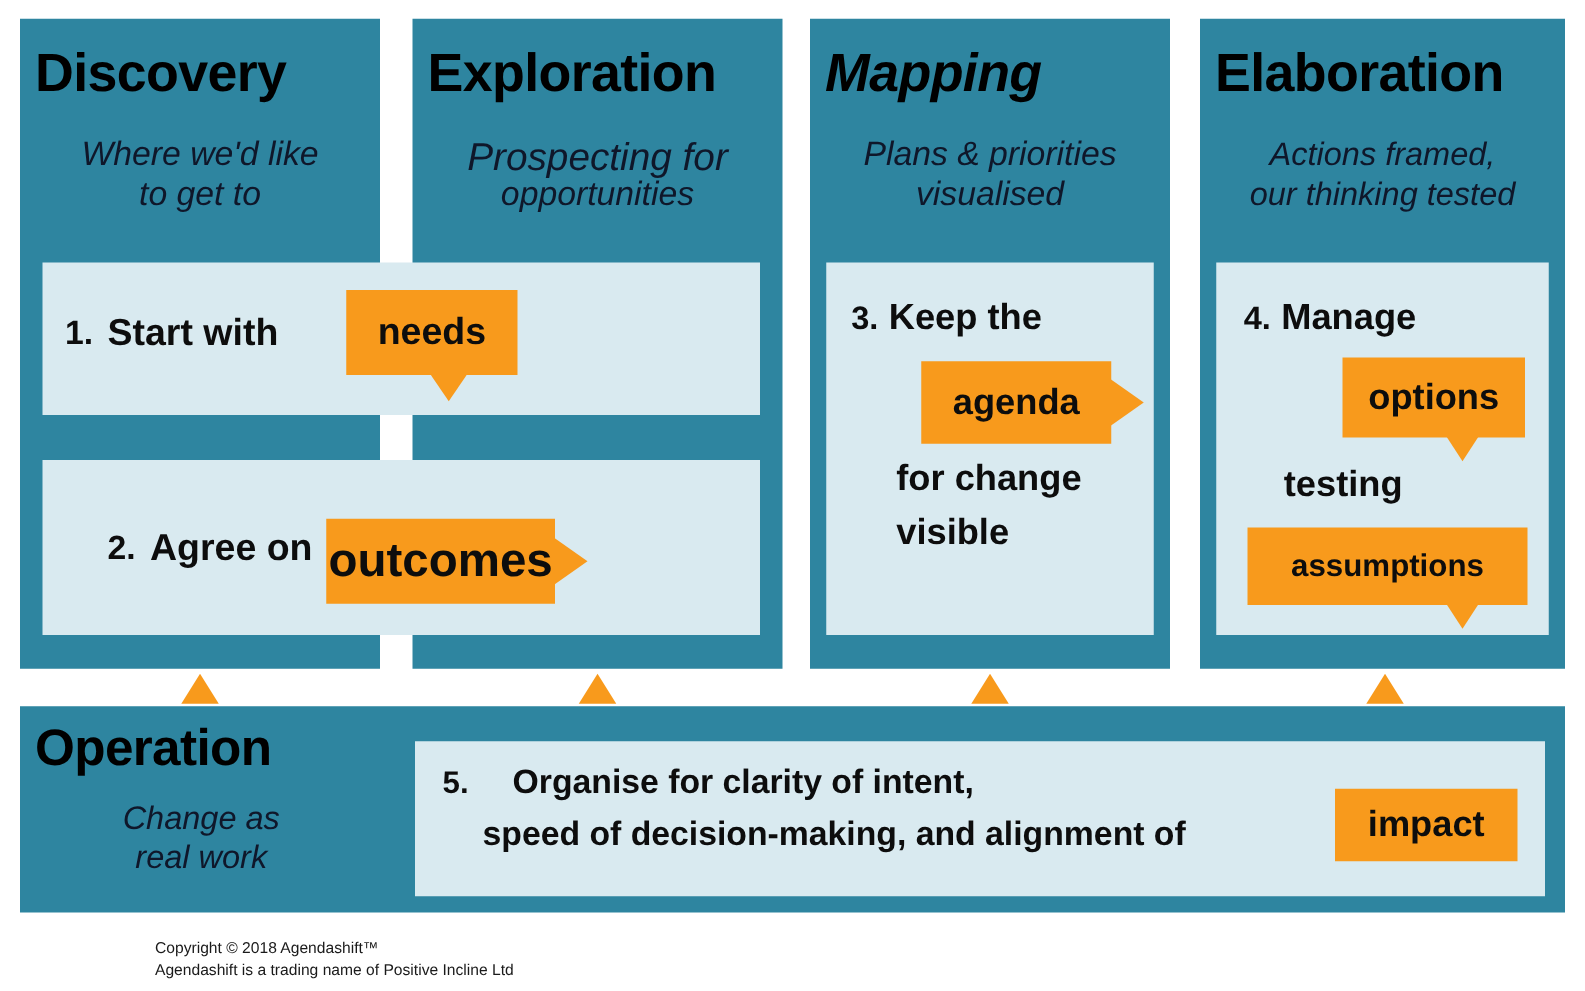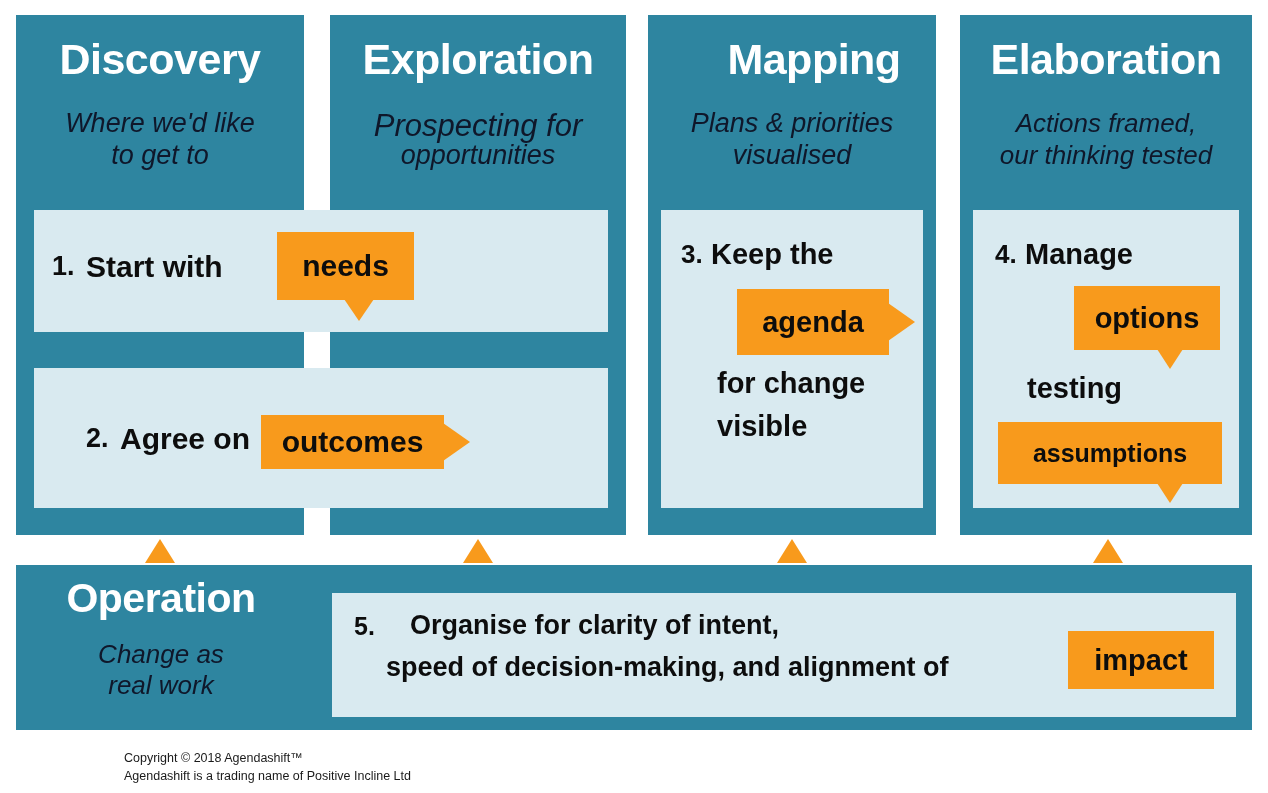--- a/index.html
+++ b/index.html
@@ -18,24 +18,25 @@
     overflow: hidden;
   }
 
   
   .stage {
     position: absolute;
     background: #2E85A0;
     box-sizing: border-box;
   }
   .stage-title {
-    color: #ffffff;
+    color: #000000;
     font-weight: bold;
-    text-align: center;
+    text-align: left;
     letter-spacing: -0.5px;
+    padding-left: 12px;
   }
   .stage-sub {
     color: #0f172a;
     font-style: italic;
     text-align: center;
     line-height: 1.18;
   }
 
   
   .panel {
@@ -122,21 +123,21 @@
     <div class="stage-sub" style="position:absolute; left:0; top:125px; width:288px; font-size:27px;">to get to</div>
   </div>
 
   <div class="stage" style="left:330px; top:15px; width:296px; height:520px;">
     <div class="stage-title" style="position:absolute; left:0; top:20px; width:296px; font-size:43px;">Exploration</div>
     <div class="stage-sub" style="position:absolute; left:0; top:93px; width:296px; font-size:31px;">Prospecting for</div>
     <div class="stage-sub" style="position:absolute; left:0; top:125px; width:296px; font-size:27px;">opportunities</div>
   </div>
 
   <div class="stage" style="left:648px; top:15px; width:288px; height:520px;">
-    <div class="stage-title" style="position:absolute; left:0; top:20px; width:332px; font-size:43px;">Mapping</div>
+    <div class="stage-title" style="position:absolute; left:0; top:20px; width:332px; font-size:43px;font-style:italic;">Mapping</div>
     <div class="stage-sub" style="position:absolute; left:0; top:93px; width:288px; font-size:27px;">Plans &amp; priorities</div>
     <div class="stage-sub" style="position:absolute; left:0; top:125px; width:288px; font-size:27px;">visualised</div>
   </div>
 
   <div class="stage" style="left:960px; top:15px; width:292px; height:520px;">
     <div class="stage-title" style="position:absolute; left:0; top:20px; width:292px; font-size:43px;">Elaboration</div>
     <div class="stage-sub" style="position:absolute; left:0; top:93px; width:292px; font-size:26px;">Actions framed,</div>
     <div class="stage-sub" style="position:absolute; left:0; top:125px; width:292px; font-size:26px;">our thinking tested</div>
   </div>
 
@@ -145,21 +146,21 @@
     <span class="panel-text" style="left:52px; top:38px; font-size:30px;">Start with</span>
     <div class="callout" style="left:243px; top:232px; width:137px; height:68px; font-size:30px; margin-top:-210px;">
       <span>needs</span>
       <span class="tail-down" style="left:67px;"></span>
     </div>
   </div>
 
   <div class="panel" style="left:34px; top:368px; width:574px; height:140px;">
     <span class="panel-text" style="left:52px; top:54px; font-size:27px;">2.</span>
     <span class="panel-text" style="left:86px; top:52px; font-size:30px;">Agree on</span>
-    <div class="callout" style="left:227px; top:47px; width:183px; height:54px; font-size:30px;">
+    <div class="callout" style="left:227px; top:47px; width:183px; height:68px; font-size:38px;">
       <span>outcomes</span>
       <span class="tail-right"></span>
     </div>
   </div>
 
   <div class="panel" style="left:661px; top:210px; width:262px; height:298px;">
     <span class="panel-text" style="left:20px; top:28px; font-size:26px;">3.</span>
     <span class="panel-text" style="left:50px; top:26px; font-size:29px;">Keep the</span>
     <div class="callout" style="left:76px; top:79px; width:152px; height:66px; font-size:29px;">
       <span>agenda</span>

